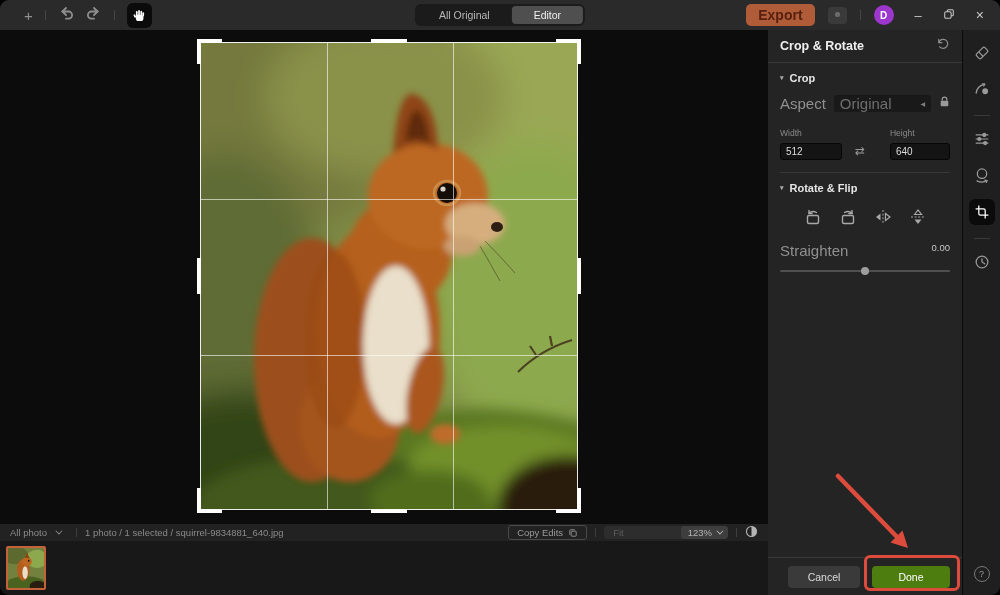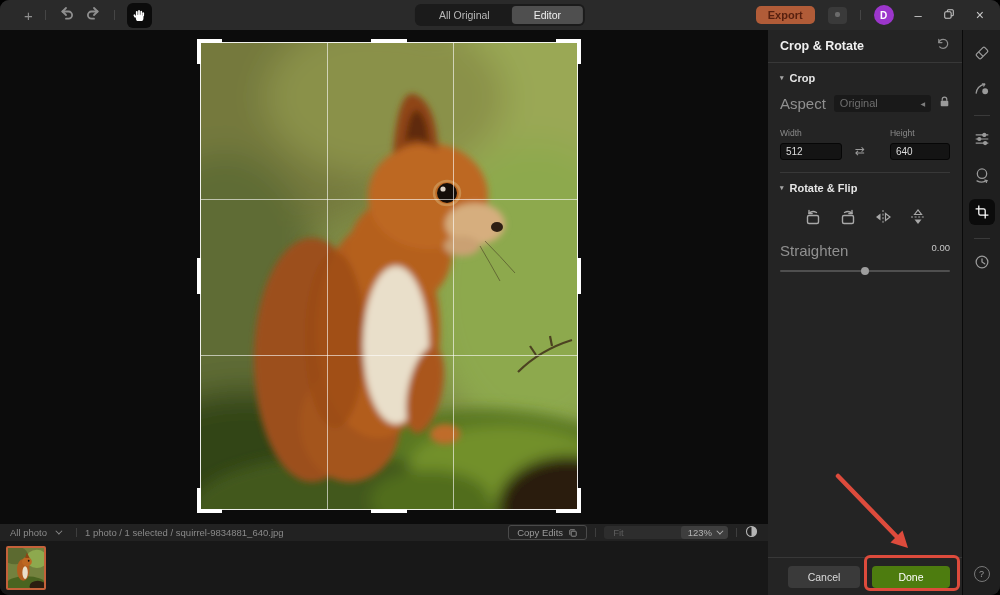--- a/index.html
+++ b/index.html
@@ -9,21 +9,21 @@
   
   .topbar { position:absolute; left:0; top:0; width:1000px; height:30px; background:#2a2a2a; display:flex; align-items:center; }
   .tb-left { display:flex; align-items:center; gap:12px; padding-left:24px; }
   .glyph-btn { color:#8f8f8f; font-size:15px; line-height:1; cursor:default; }
   .vsep { width:1px; height:10px; background:#454545; }
   .tool-active { width:25px; height:25px; background:#0b0b0b; border-radius:6px; display:flex; align-items:center; justify-content:center; }
   .tabs { position:absolute; left:50%; top:4px; transform:translateX(-50%); background:#1b1b1b; border-radius:6px; padding:2px; display:flex; }
   .tab { height:18px; line-height:18px; padding:0 22px; font-size:10.5px; color:#b9b9b9; border-radius:4px; }
   .tab.active { background:#4f4f4f; color:#efefef; }
   .tb-right { margin-left:auto; display:flex; align-items:center; gap:13px; padding-right:16px; }
-  .export-btn { background:#b15c38; color:#57200f; font-size:11px; font-weight:bold; padding:3px 12px; border-radius:5px; }
+  .export-btn { background:#b15c38; color:#57200f; font-size:14px; font-weight:bold; padding:3px 12px; border-radius:5px; }
   .notif { width:19px; height:17px; background:#3a3a3a; border-radius:4px; position:relative; }
   .notif::after { content:""; position:absolute; left:7px; top:5px; width:5px; height:5px; border-radius:2px; background:#6b6b6b; }
   .avatar { width:20px; height:20px; border-radius:50%; background:#9c36cc; color:#fff; font-size:10px; font-weight:bold; display:flex; align-items:center; justify-content:center; }
   .winctl { color:#c9c9c9; font-size:13px; }
 
   
   .canvas { position:absolute; left:0; top:30px; width:768px; height:494px; background:#0c0c0c; }
   .photo { position:absolute; left:200px; top:12px; width:378px; height:468px; }
   .photo svg { display:block; width:100%; height:100%; }
   .crop-overlay { position:absolute; inset:0; border:1px solid rgba(255,255,255,.9); }
@@ -62,21 +62,21 @@
   
   .panel { position:absolute; left:768px; top:30px; width:194px; height:565px; background:#242424; }
   .panel-header { height:33px; border-bottom:1px solid #383838; display:flex; align-items:center; padding:0 12px; }
   .panel-title { font-size:12.5px; font-weight:bold; color:#f0f0f0; flex:1; }
   .section { padding:9px 12px 0 12px; }
   .sect-head { display:flex; align-items:center; gap:6px; font-size:11px; font-weight:bold; color:#e6e6e6; }
   .tri { font-size:7px; color:#a5a5a5; }
   .aspect-row { display:flex; align-items:center; margin-top:10px; }
   .flabel { font-size:15px; color:#909090; }
   .select { flex:1; margin:0 8px; height:17px; background:#191919; border-radius:3px; display:flex; align-items:center; padding:0 6px; }
-  .select .val { flex:1; font-size:11px; color:#6e6e6e; }
+  .select .val { flex:1; font-size:15px; color:#6e6e6e; }
   .select .arr { font-size:6px; color:#7d7d7d; }
   .wh-row { display:flex; align-items:flex-end; margin-top:16px; }
   .wh-col { width:62px; }
   .wh-col.right { width:60px; margin-left:auto; }
   .wh-col label { display:block; font-size:8.5px; color:#8a8a8a; margin-bottom:3px; }
   .wh-col input { width:100%; height:17px; background:#141414; border:1px solid #060606; border-radius:3px; color:#ddd; font-size:10px; padding:0 5px; font-family:"Liberation Sans", sans-serif; }
   .swap { margin:0 auto 2px auto; font-size:12px; color:#9a9a9a; }
   .divider { border-top:1px solid #383838; margin-top:12px; }
   .rf-icons { display:flex; justify-content:center; gap:15px; margin-top:13px; }
   .rf-icons svg { display:block; }

